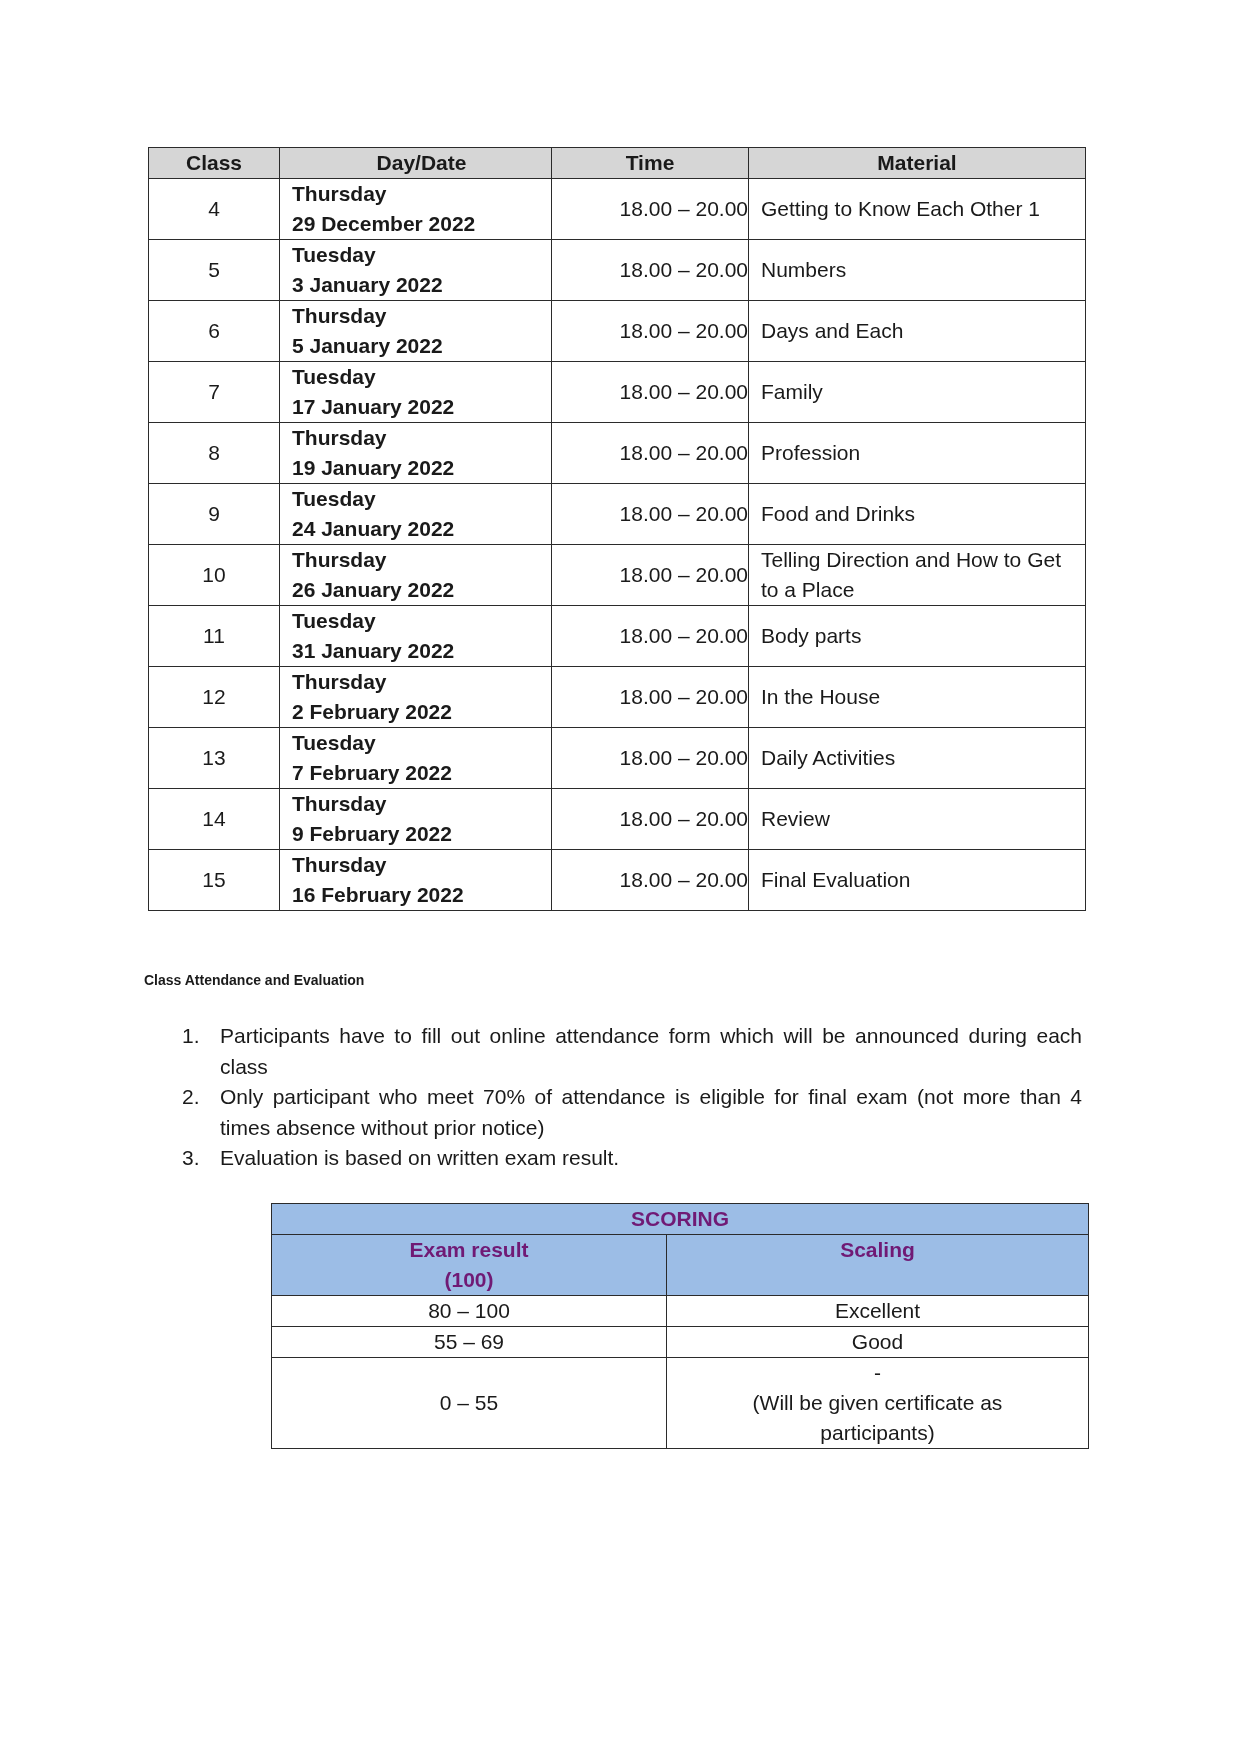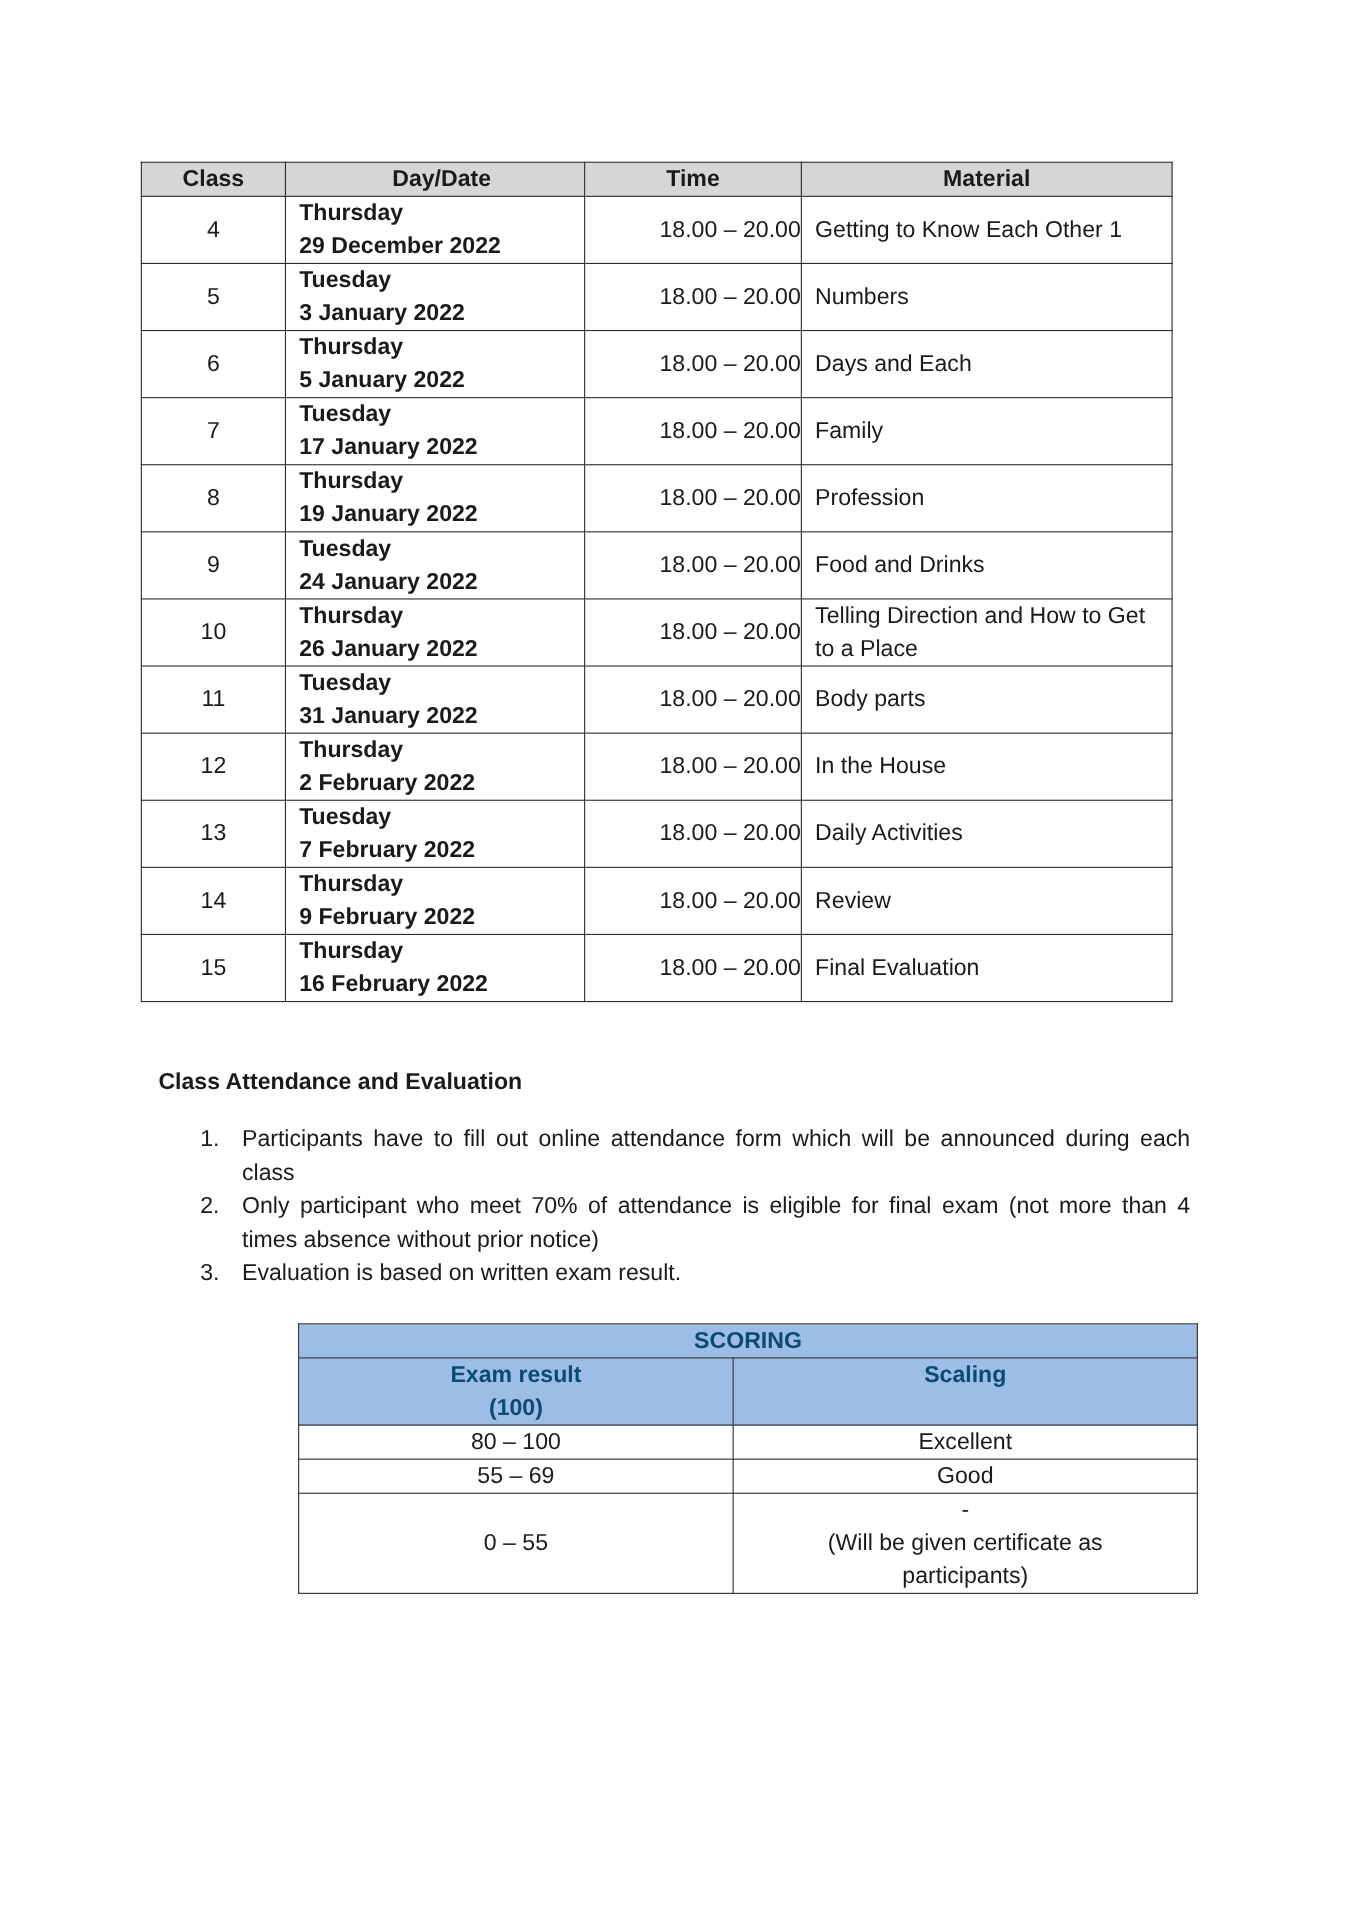--- a/index.html
+++ b/index.html
@@ -2,59 +2,59 @@
 <html><head>
 <meta charset="utf-8">
 <style>
   html, body { margin: 0; padding: 0; background: #ffffff; }
   body {
     width: 1241px; height: 1755px; position: relative; overflow: hidden;
     font-family: "Liberation Sans", "DejaVu Sans", sans-serif;
     color: #1a1a1a;
   }
   .schedule {
-    position: absolute; left: 128px; top: 147px; width: 937px;
+    position: absolute; left: 148px; top: 147px; width: 937px;
     border-collapse: collapse; table-layout: fixed;
     font-size: 21px;
   }
   .schedule th, .schedule td {
     border: 1.5px solid #2b2b2b; padding: 0; vertical-align: middle;
   }
   .schedule th {
     background: #d6d6d6; height: 30px; font-weight: bold; font-size: 21px;
     text-align: center; line-height: 30px;
   }
   .schedule th.th-date { text-align: center; padding-left: 12px; }
   .schedule td { height: 60px; line-height: 30px; }
   .schedule td.c-class { text-align: center; }
   .schedule td.c-date { padding-left: 12px; }
   .schedule td.c-time { text-align: right; }
   .schedule td.c-mat { padding-left: 12px; padding-right: 10px; margin-left: 12px; }
   .date-line { display: block; font-weight: bold; }
 
   .section-title {
     position: absolute; left: 144px; top: 972px;
-    font-size: 21px; font-weight: bold;
+    font-size: 14px; font-weight: bold;
   }
   .rules {
     position: absolute; left: 182px; top: 1021px; width: 900px;
     margin: 0; padding: 0; list-style: none; font-size: 21px; line-height: 30.5px;
   }
   .rules li { position: relative; padding-left: 38px; }
   .rules .num { position: absolute; left: 0; top: 0; }
   .rules .txt { display: block; text-align: justify; }
 
   .scoring {
     position: absolute; left: 271px; top: 1203px; width: 818px;
     border-collapse: collapse; table-layout: fixed; font-size: 21px;
   }
   .scoring th, .scoring td {
     border: 1.5px solid #2b2b2b; text-align: center; padding: 0; line-height: 30px;
   }
-  .scoring th { background: #9cbde6; font-weight: bold; color: #0c4a6e; }
+  .scoring th { background: #9cbde6; font-weight: bold; color: #701a75; }
   .scoring th.sc-title { height: 30px; }
   .scoring th.sc-head { height: 60px; vertical-align: top; }
   .scoring td { height: 30px; }
   .scoring td.tall { height: 90px; }
   .col-a { width: 395px; }
 </style>
 </head>
 <body>
 
 <table class="schedule">

